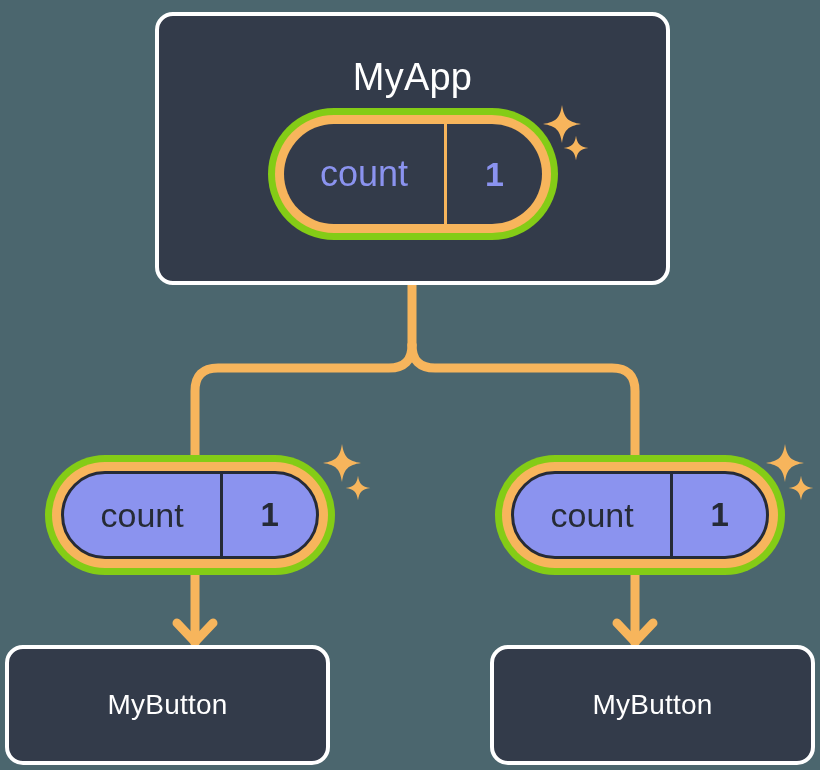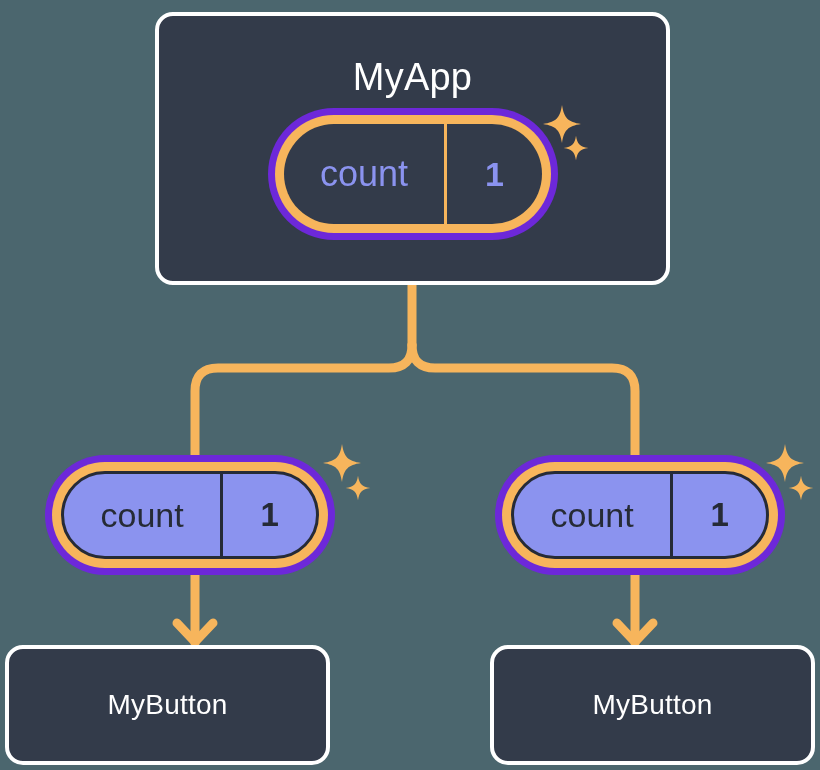--- a/index.html
+++ b/index.html
@@ -40,21 +40,21 @@
   }
   #btn-box-left{left:5px;top:645px;width:325px;height:120px;}
   #btn-box-right{left:490px;top:645px;width:325px;height:120px;}
   .btn-label{color:#ffffff;font-size:28px;letter-spacing:.2px;}
 
   
   .pill{
     position:absolute;
     box-sizing:border-box;
     border-radius:999px;
-    background:#6d28d9;                 
+    background:#84cc16;                 
     padding:7px;
     display:flex;
   }
   .pill-mid{
     flex:1;
     border-radius:999px;
     background:#f7b55c;                 
     padding:9px;
     display:flex;
     box-sizing:border-box;

